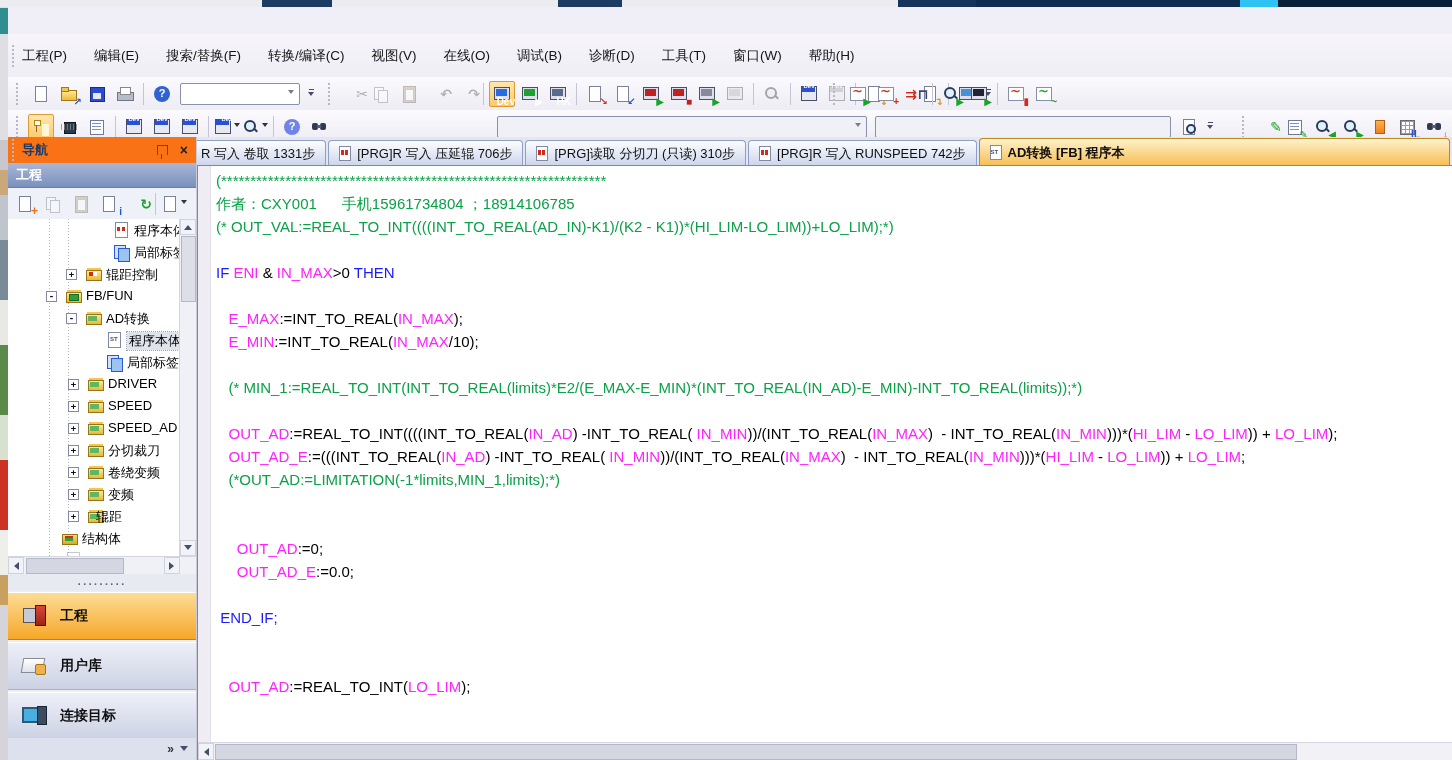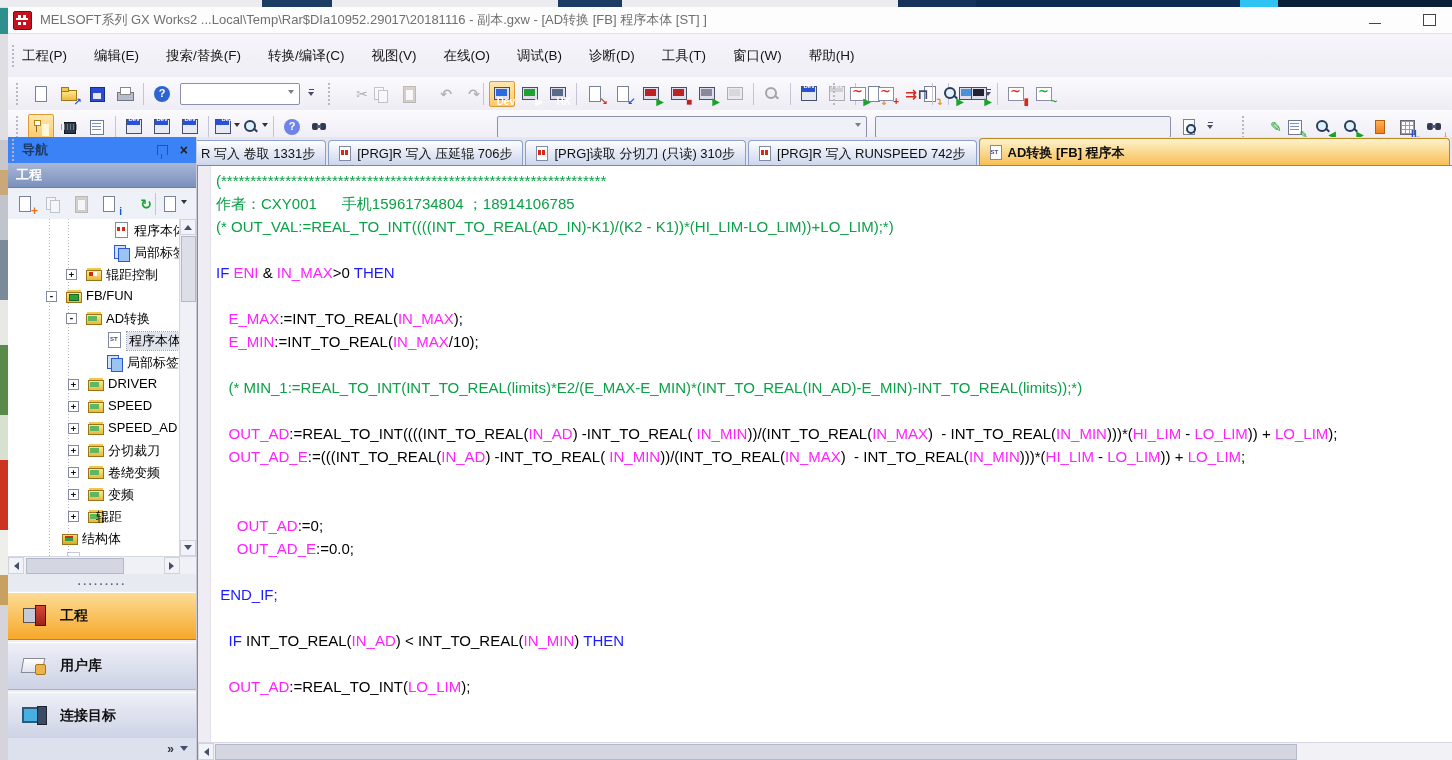--- a/index.html
+++ b/index.html
@@ -78,21 +78,21 @@
   .mi-wave::after{content:"~";position:absolute;left:3px;top:0px;font:700 13px/12px "DejaVu Sans",sans-serif;color:var(--a,#d42a1a);}
   .ddarr{width:0;height:0;border:3px solid transparent;border-top:4px solid #333;margin-left:2px;}
   .tcombo{height:20px;background:#fff;border:1px solid #8a90a8;border-radius:2px;display:flex;align-items:center;justify-content:flex-end;flex:none;margin:0 3px;}
   .tcombo.gray{background:#f0f1f6;}
   .carr{width:0;height:0;border:3px solid transparent;border-top:4px solid #7a7a90;margin-right:5px;}
 
   
   #main{position:absolute;left:0;top:130px;right:0;bottom:0;}
   
   #nav{position:absolute;left:0;top:0;width:188px;bottom:0;background:#eceef6;border-right:1px solid #c8cad8;}
-  #nheader{position:absolute;left:0;top:0;right:0;height:26px;display:flex;align-items:center;background:#3b82f6;border-bottom:4px solid #4c1d95;}
+  #nheader{position:absolute;left:0;top:0;right:0;height:26px;display:flex;align-items:center;background:#f97316;border-bottom:4px solid #4c1d95;}
   #nheader .ttl{font-size:13px;font-weight:700;color:#1c3a68;flex:1;}
   .pin{width:9px;height:9px;border:1px solid #44506a;border-bottom:none;position:relative;margin-right:12px;}
   .pin::after{content:"";position:absolute;left:3px;top:8px;width:1px;height:5px;background:#44506a;}
   .nclose{font-size:14px;font-weight:700;color:#222;margin-right:8px;line-height:1;}
   #nsection{position:absolute;left:0;top:26px;right:0;height:25px;background:linear-gradient(#a9b7d6,#7a90bc);color:#fff;font-size:13px;font-weight:700;display:flex;align-items:center;padding-left:8px;box-sizing:border-box;border-bottom:1px solid #6a80ac;}
   #ntoolbar{position:absolute;left:0;top:51px;right:0;height:31px;display:flex;align-items:center;padding-left:4px;background:#eff1f8;border-bottom:1px solid #d8dae6;gap:2px;}
   #tree{position:absolute;left:0;top:82px;right:0;height:337px;background:#fff;overflow:hidden;
     background-image:repeating-linear-gradient(to bottom,#b8b8c4 0 1px,transparent 1px 3px),repeating-linear-gradient(to bottom,#b8b8c4 0 1px,transparent 1px 3px);
     background-size:1px 100%,1px 100%;background-repeat:no-repeat;background-position:41px 0,60px 0;}
   .trow{position:relative;height:22px;}
@@ -178,32 +178,20 @@
 <div id="top-strip">
     <div style="left: 262px; width: 70px; background: rgb(28, 60, 100);"></div>
     <div style="left: 558px; width: 64px; background: rgb(28, 60, 100);"></div>
     <div style="left: 898px; width: 78px; background: rgb(22, 51, 92);"></div>
     <div style="left: 976px; width: 264px; background: rgb(14, 44, 82);"></div>
     <div style="left: 1240px; width: 38px; background: rgb(46, 195, 242);"></div>
     <div style="left: 1278px; width: 174px; background: rgb(10, 31, 56);"></div>
   </div>
 
 <div id="window">
-  <div id="titlebar">
-    <div id="appicon"></div>
-    <div id="wintitle">MELSOFT系列 GX Works2 ...Local\Temp\Rar$DIa10952.29017\20181116 - 副本.gxw - [AD转换 [FB] 程序本体 [ST] ]</div>
-    <div id="winbtns">
-      <div class="wbtn">
-          <div class="wmin"></div>
-        </div>
-      <div class="wbtn">
-          <div class="wmax"></div>
-        </div>
-    </div>
-  </div>
 
   <div id="menubar">
     <div class="thandle"></div>
   <span class="menu-item">工程(P)</span>
       <span class="menu-item">编辑(E)</span>
       <span class="menu-item">搜索/替换(F)</span>
       <span class="menu-item">转换/编译(C)</span>
       <span class="menu-item">视图(V)</span>
       <span class="menu-item">在线(O)</span>
       <span class="menu-item">调试(B)</span>
@@ -645,28 +633,28 @@
           <div class="cline"></div>
           <div class="cline"><span class="c-b">IF </span><span class="c-m">ENI</span><span class="c-k"> &amp; </span><span class="c-m">IN_MAX</span><span class="c-k">&gt;0 </span><span class="c-b">THEN</span></div>
           <div class="cline"></div>
           <div class="cline"><span class="c-k">   </span><span class="c-m">E_MAX</span><span class="c-k">:=INT_TO_REAL(</span><span class="c-m">IN_MAX</span><span class="c-k">);</span></div>
           <div class="cline"><span class="c-k">   </span><span class="c-m">E_MIN</span><span class="c-k">:=INT_TO_REAL(</span><span class="c-m">IN_MAX</span><span class="c-k">/10);</span></div>
           <div class="cline"></div>
           <div class="cline"><span class="c-g">   (* MIN_1:=REAL_TO_INT(INT_TO_REAL(limits)*E2/(E_MAX-E_MIN)*(INT_TO_REAL(IN_AD)-E_MIN)-INT_TO_REAL(limits));*)</span></div>
           <div class="cline"></div>
           <div class="cline"><span class="c-k">   </span><span class="c-m">OUT_AD</span><span class="c-k">:=REAL_TO_INT((((INT_TO_REAL(</span><span class="c-m">IN_AD</span><span class="c-k">) -INT_TO_REAL( </span><span class="c-m">IN_MIN</span><span class="c-k">))/(INT_TO_REAL(</span><span class="c-m">IN_MAX</span><span class="c-k">)  - INT_TO_REAL(</span><span class="c-m">IN_MIN</span><span class="c-k">)))*(</span><span class="c-m">HI_LIM</span><span class="c-k"> - </span><span class="c-m">LO_LIM</span><span class="c-k">)) + </span><span class="c-m">LO_LIM</span><span class="c-k">);</span></div>
           <div class="cline"><span class="c-k">   </span><span class="c-m">OUT_AD_E</span><span class="c-k">:=(((INT_TO_REAL(</span><span class="c-m">IN_AD</span><span class="c-k">) -INT_TO_REAL( </span><span class="c-m">IN_MIN</span><span class="c-k">))/(INT_TO_REAL(</span><span class="c-m">IN_MAX</span><span class="c-k">)  - INT_TO_REAL(</span><span class="c-m">IN_MIN</span><span class="c-k">)))*(</span><span class="c-m">HI_LIM</span><span class="c-k"> - </span><span class="c-m">LO_LIM</span><span class="c-k">)) + </span><span class="c-m">LO_LIM</span><span class="c-k">;</span></div>
+          <div class="cline"><span class="c-g">   (*OUT_AD:=LIMITATION(-1*limits,MIN_1,limits);*)</span></div>
           <div class="cline"></div>
           <div class="cline"></div>
           <div class="cline"><span class="c-k">     </span><span class="c-m">OUT_AD</span><span class="c-k">:=0;</span></div>
           <div class="cline"><span class="c-k">     </span><span class="c-m">OUT_AD_E</span><span class="c-k">:=0.0;</span></div>
           <div class="cline"></div>
           <div class="cline"><span class="c-k"> </span><span class="c-b">END_IF;</span></div>
           <div class="cline"></div>
-          <div class="cline"><span class="c-k">   </span><span class="c-b">IF </span><span class="c-k">INT_TO_REAL(</span><span class="c-m">IN_AD</span><span class="c-k">) &lt; INT_TO_REAL(</span><span class="c-m">IN_MIN</span><span class="c-k">) </span><span class="c-b">THEN</span></div>
           <div class="cline"></div>
           <div class="cline"><span class="c-k">   </span><span class="c-m">OUT_AD</span><span class="c-k">:=REAL_TO_INT(</span><span class="c-m">LO_LIM</span><span class="c-k">);</span></div>
         </div>
       <div id="ehscroll">
         <div class="sbtn" style="left:0">
             <div class="tri left"></div>
           </div>
         <div class="hthumb" id="ehthumb"></div>
       </div>
     </div>

